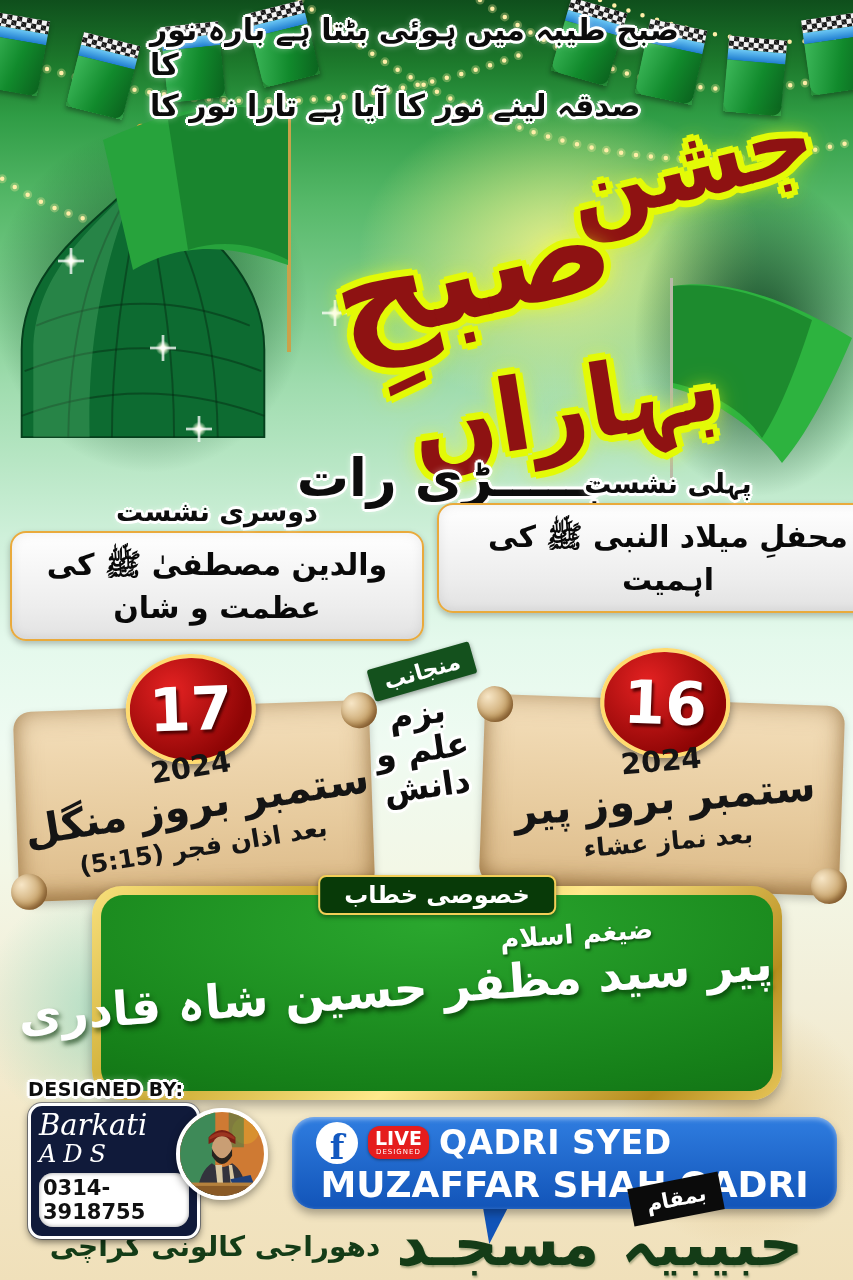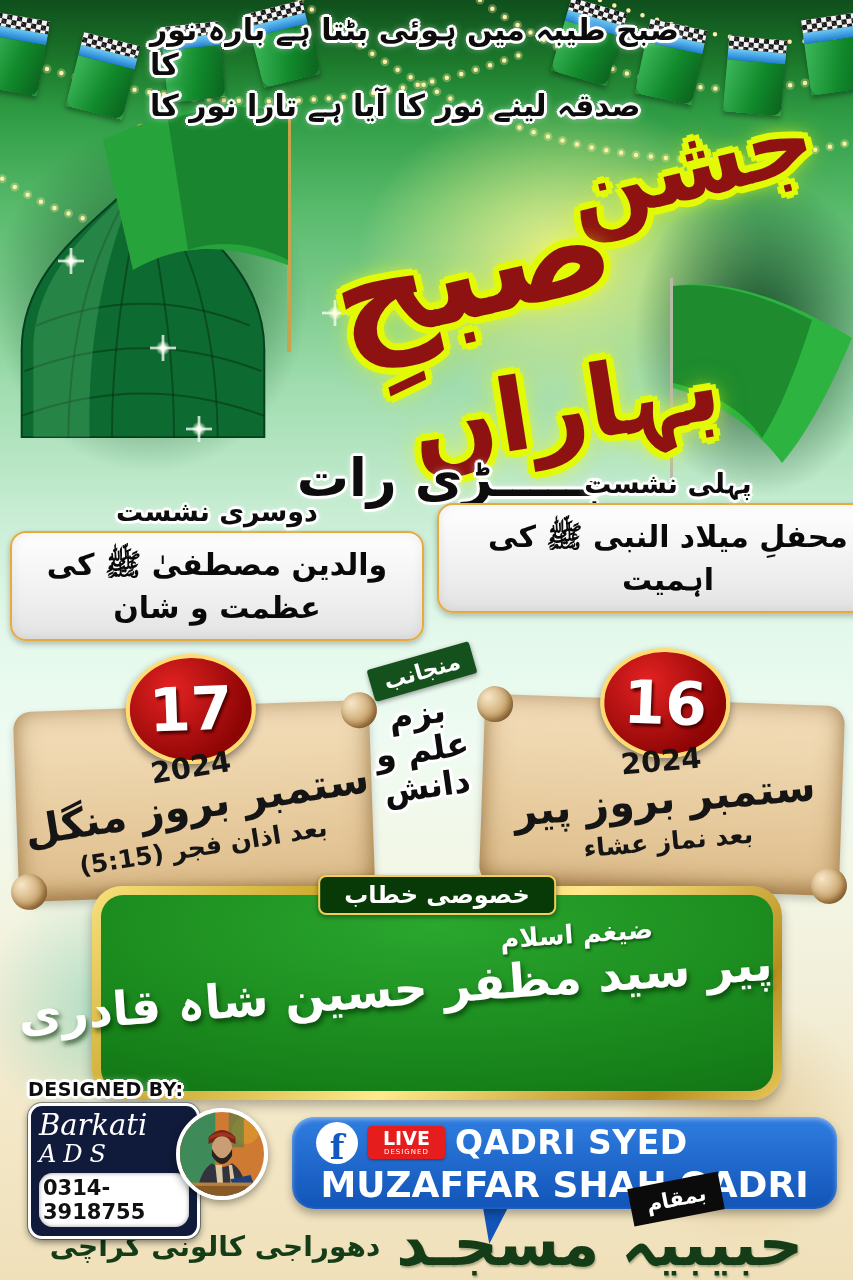--- a/index.html
+++ b/index.html
@@ -119,21 +119,21 @@
   .photo svg{display:block;width:100%;height:100%;}
   
   .livebar{left:292px;top:1117px;width:545px;height:92px;z-index:7;
     background:linear-gradient(180deg,#2f7de0,#1254b8);border-radius:22px;
     box-shadow:inset 0 2px 5px rgba(255,255,255,.45),0 5px 9px rgba(0,0,0,.3);
     display:flex;flex-direction:column;justify-content:center;padding:6px 14px;box-sizing:border-box;}
   .lb-row1{display:flex;align-items:center;gap:10px;margin-left:10px;}
   .fb{width:42px;height:42px;border-radius:50%;background:#fff;color:#1258c0;
     display:flex;align-items:flex-end;justify-content:center;
     font-family:"DejaVu Serif",serif;font-weight:bold;font-size:34px;line-height:.95;overflow:hidden;}
-  .live-box{background:#e51d1d;border-radius:4px;padding:3px 15px;text-align:center;color:#fff;
+  .live-box{background:#e51d1d;border-radius:12px;padding:3px 7px;text-align:center;color:#fff;
     box-shadow:0 1px 3px rgba(0,0,0,.4);}
   .live-l{font-size:19px;font-weight:bold;line-height:1;}
   .live-s{font-size:7px;letter-spacing:1px;line-height:1;margin-top:1px;}
   .lb-line1{color:#fff;font-size:33px;font-weight:bold;letter-spacing:.5px;}
   .lb-line2{color:#fff;font-size:36px;font-weight:bold;text-align:center;white-space:nowrap;}
   .live-pointer{left:478px;top:1206px;width:0;height:0;z-index:6;
     border-left:16px solid transparent;border-right:10px solid transparent;
     border-top:38px solid #1254b8;transform:skewX(-14deg);}
   
   .venue-tag{left:630px;top:1180px;background:#0b0b0b;color:#fff;font-size:21px;font-weight:bold;

